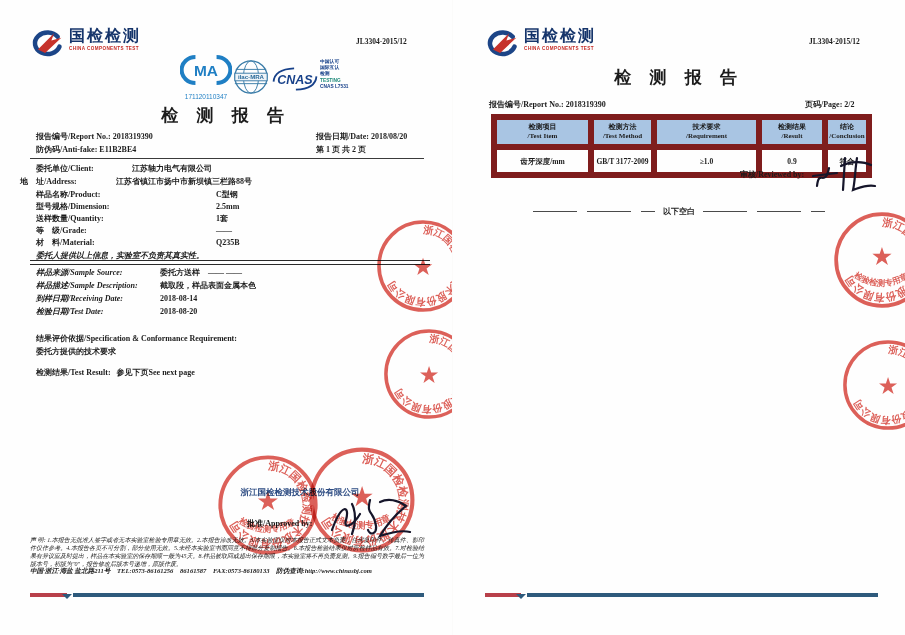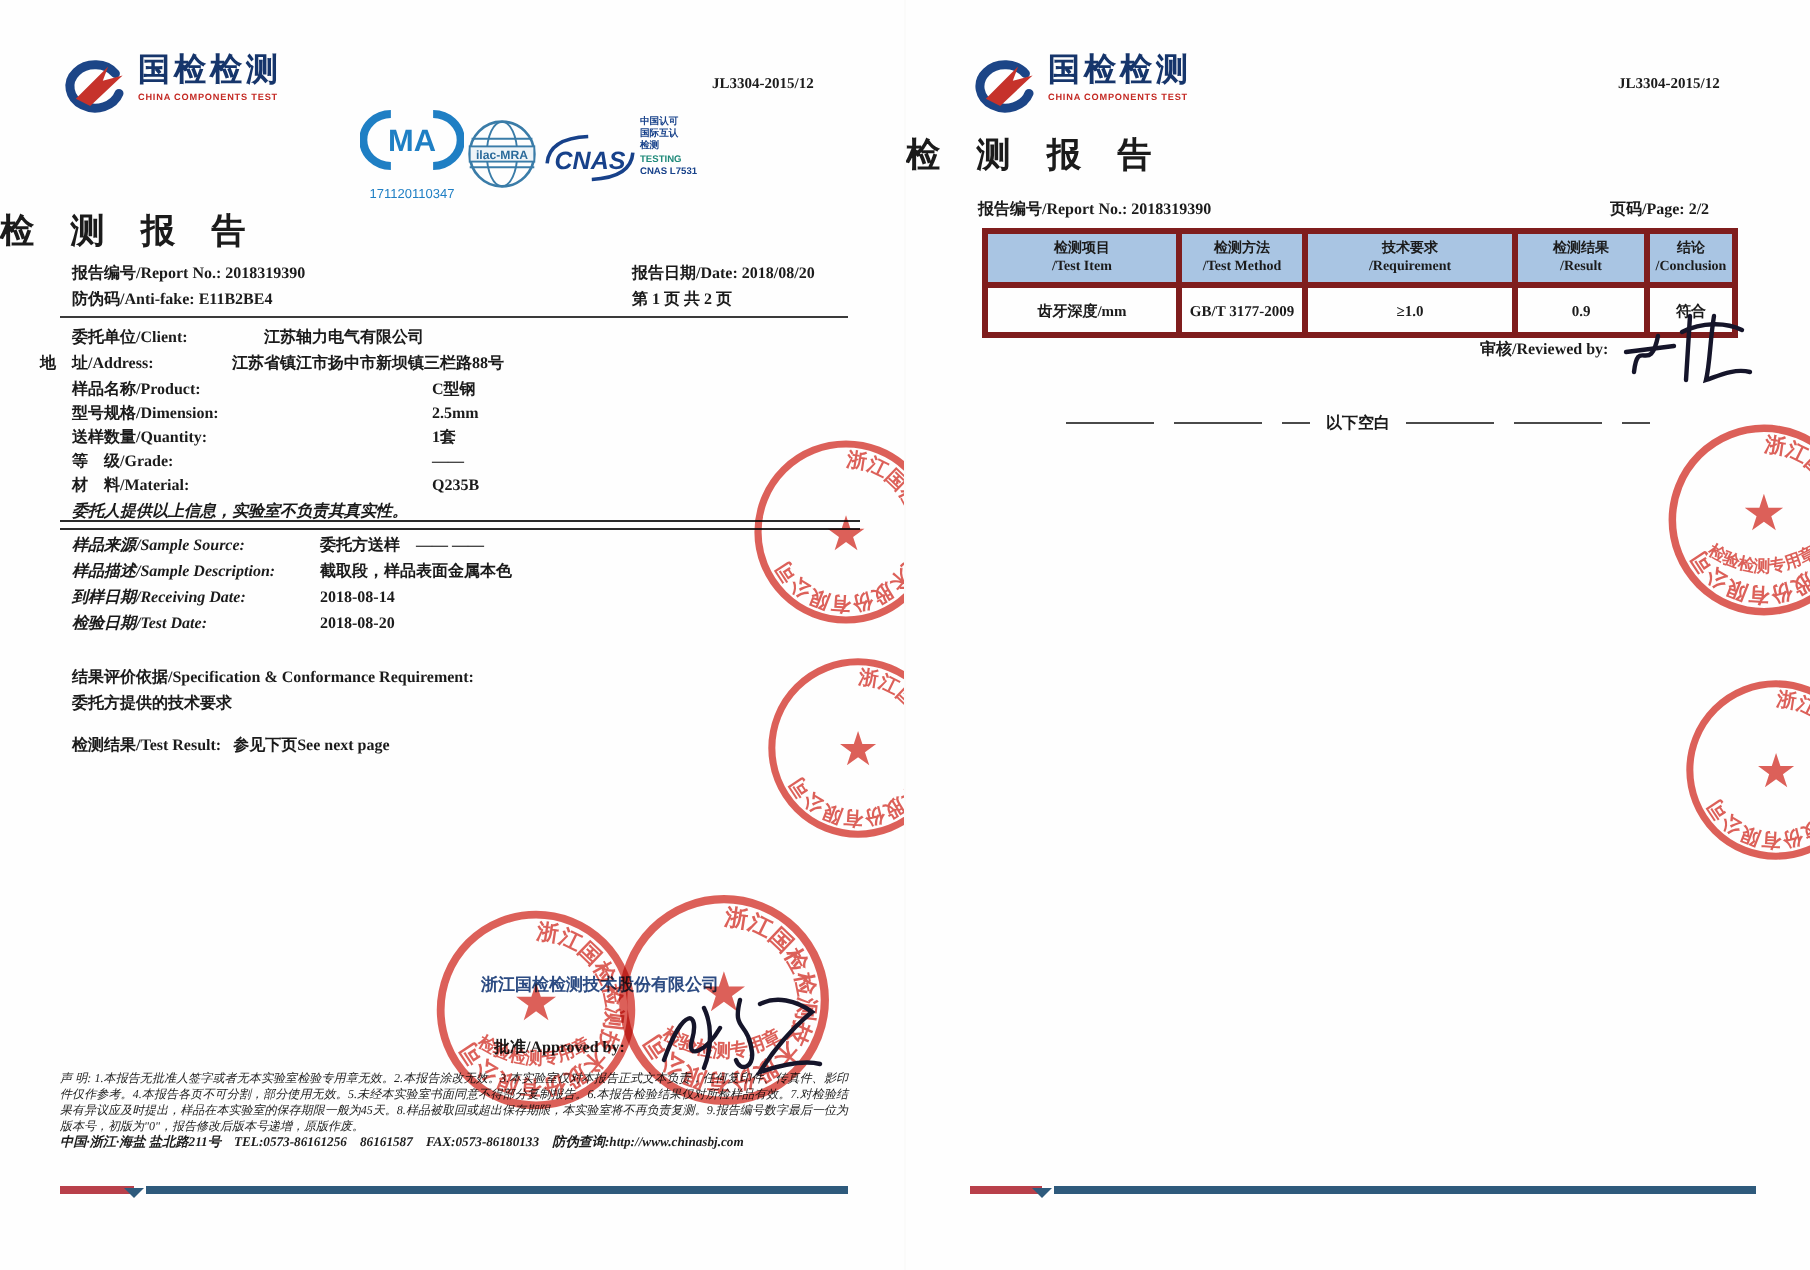--- a/index.html
+++ b/index.html
@@ -11,34 +11,34 @@
   }
   .page{position:absolute;top:0;height:635px;width:452px;overflow:hidden;background:#fefefe;}
   #p1{left:0;} #p2{left:453px;}
   .row{position:absolute;display:flex;font-size:8px;line-height:1.2;font-weight:600;}
   .row .lab{flex:none;}
   .w82{width:96px;} .w180{width:180px;} .w124{width:124px;font-style:italic;}
   .brand{position:absolute;display:flex;align-items:flex-start;gap:5px;}
   .brand-cn{font-size:16px;font-weight:bold;color:#16356b;letter-spacing:2px;font-family:"Liberation Sans",sans-serif;line-height:1;}
   .brand-en{font-size:4.6px;color:#c42a24;font-weight:bold;letter-spacing:.4px;font-family:"Liberation Sans",sans-serif;margin-top:2px;}
   .doccode{position:absolute;font-size:7.5px;font-weight:600;}
-  .rtitle{position:absolute;width:100%;text-align:left;font-size:17px;font-weight:bold;letter-spacing:7px;}
+  .rtitle{position:absolute;width:100%;text-align:center;font-size:17px;font-weight:bold;letter-spacing:7px;}
   .hline{position:absolute;height:0;border-top:1.5px solid #3a3a3a;}
   .dline{position:absolute;height:2.5px;border-top:1px solid #2a2a2a;border-bottom:1px solid #2a2a2a;}
   .note{position:absolute;font-size:8px;font-style:italic;font-weight:bold;}
   .bold{font-weight:bold;}
   .company{position:absolute;text-align:center;color:#2c4b82;font-weight:bold;font-size:8.5px;line-height:1.35;z-index:3;}
   .approve{position:absolute;font-size:8px;font-weight:bold;z-index:3;}
   .statement{position:absolute;font-size:6px;font-style:italic;line-height:1.32;text-align:justify;color:#222;}
   .addr{position:absolute;font-size:6.6px;font-style:italic;font-weight:bold;color:#1d1d1d;}
   .bar-red{position:absolute;height:3.5px;background:#b8404a;}
   .bar-blue{position:absolute;height:3.5px;background:#2e5a7c;}
   .bar-notch{position:absolute;width:0;height:0;border-left:5px solid transparent;border-right:5px solid transparent;border-top:5px solid #2e5a7c;}
   table.res{border-collapse:collapse;position:absolute;table-layout:fixed;}
-  table.res th,table.res td{border:3px solid #7f1d1d;padding:0;text-align:center;vertical-align:middle;}
+  table.res th,table.res td{border:6px solid #7f1d1d;padding:0;text-align:center;vertical-align:middle;}
   table.res{border:2px solid #222;}
   table.res th{background:#a9c5e3;font-size:7px;font-weight:bold;line-height:1.25;height:24px;}
   table.res td{font-size:7.5px;font-weight:600;height:22px;line-height:1.2;}
   .blankrow{position:absolute;display:flex;align-items:center;gap:8px;font-size:8px;font-weight:600;}
   .dashline{height:1px;flex:1;background:repeating-linear-gradient(90deg,#4a4a4a 0 44px,transparent 44px 54px);}
   .stamp{position:absolute;opacity:.8;mix-blend-mode:multiply;z-index:5;}
   .sr{fill:none;stroke:#d5382f;stroke-width:4.5;}
   .st{fill:#d5382f;font-weight:bold;}
   .ss{fill:#d5382f;font-size:30px;text-anchor:middle;}
   .sig{position:absolute;z-index:6;}

